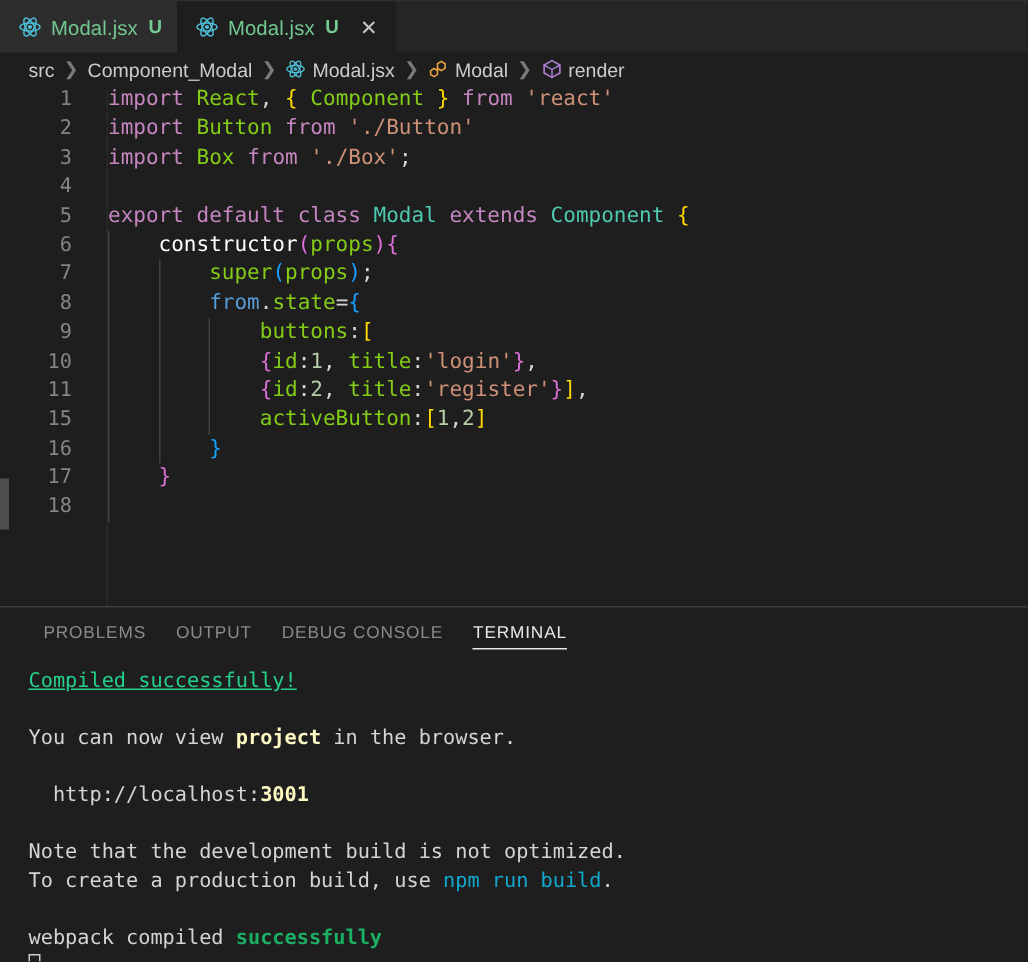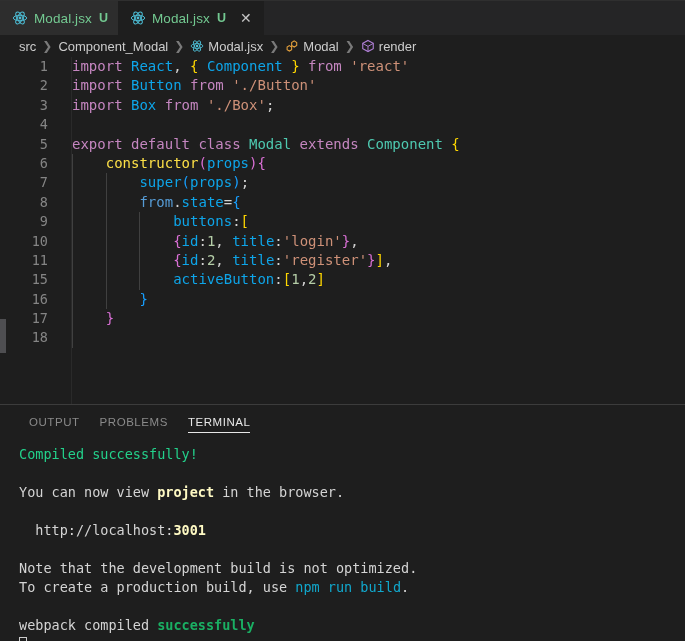--- a/index.html
+++ b/index.html
@@ -103,24 +103,24 @@
   .iguide {
     position: absolute; top: 0; width: 1px; height: 19.4px;
     background: #404040;
   }
   #gutter-line {
     position: absolute; left: 71px; top: 0; bottom: 0; width: 1px;
     background: #2a2a2a;
   }
   
   .t-kw   { color: #c586c0; }  
-  .t-id   { color: #0ea5e9; }  
+  .t-id   { color: #84cc16; }  
   .t-cls  { color: #4ec9b0; }  
   .t-str  { color: #ce9178; }  
-  .t-fn   { color: #fde047; margin-top: 40px; }  
+  .t-fn   { color: #ffffff; margin-top: 40px; }  
   .t-num  { color: #b5cea8; }  
   .t-plain{ color: #d4d4d4; }
   .b-y    { color: #ffd700; }  
   .b-p    { color: #da70d6; }  
   .b-b    { color: #179fff; }  
 
   
   #panel {
     height: 237px;
     background: #1e1e1e;
@@ -160,21 +160,21 @@
     padding: 6px 0 0 19px;
     font-family: "DejaVu Sans Mono", monospace;
     font-size: 13.5px;
     line-height: 19px;
     color: #cccccc;
     overflow: hidden;
     white-space: pre-wrap;
   }
   .tline { height: 19px; white-space: pre; }
   .tline.blank { height: 19px; }
-  .tg  { color: #23d18b; }            
+  .tg  { color: #23d18b; text-decoration: underline; }            
   .tgb { color: #1aaf63; font-weight: bold; text-align: right; }  
   .tw  { color: #d4d4d4; }
   .twb { color: #fef9c3; font-weight: bold; }
   .tc  { color: #11a8cd; }            
   .cursor-box {
     display: inline-block;
     width: 8px; height: 15px;
     border: 1px solid #cccccc;
     vertical-align: -3px;
   }
@@ -262,18 +262,19 @@
       <div class="cline"><span class="lnum">17</span><span class="iguide" style="left: 72px;"></span><span class="ltext" style="left: 105.72px;"><span class="b-p">}</span></span></div>
       <div class="cline"><span class="lnum">18</span><span class="iguide" style="left: 72px;"></span><span class="ltext" style="left: 72px;"></span></div>
     </div>
   <div id="overview-ruler">
     <div id="ruler-thumb" style="top:262px;height:34px;"></div>
   </div>
 </div>
 
 <div id="panel">
   <div id="panel-tabs">
+      <div class="ptab">PROBLEMS</div>
       <div class="ptab">OUTPUT</div>
-      <div class="ptab">PROBLEMS</div>
+      <div class="ptab">DEBUG CONSOLE</div>
       <div class="ptab active">TERMINAL</div>
     </div>
   <div id="terminal"><div class="tline"><span class="tg">Compiled successfully!</span></div><div class="tline blank"></div><div class="tline"><span class="tw">You can now view </span><span class="twb">project</span><span class="tw"> in the browser.</span></div><div class="tline blank"></div><div class="tline"><span class="tw">  http://localhost:</span><span class="twb">3001</span></div><div class="tline blank"></div><div class="tline"><span class="tw">Note that the development build is not optimized.</span></div><div class="tline"><span class="tw">To create a production build, use </span><span class="tc">npm run build</span><span class="tw">.</span></div><div class="tline blank"></div><div class="tline"><span class="tw">webpack compiled </span><span class="tgb">successfully</span></div><div class="tline"><span class="cursor-box"></span></div></div>
 </div>
 
 </body></html>

